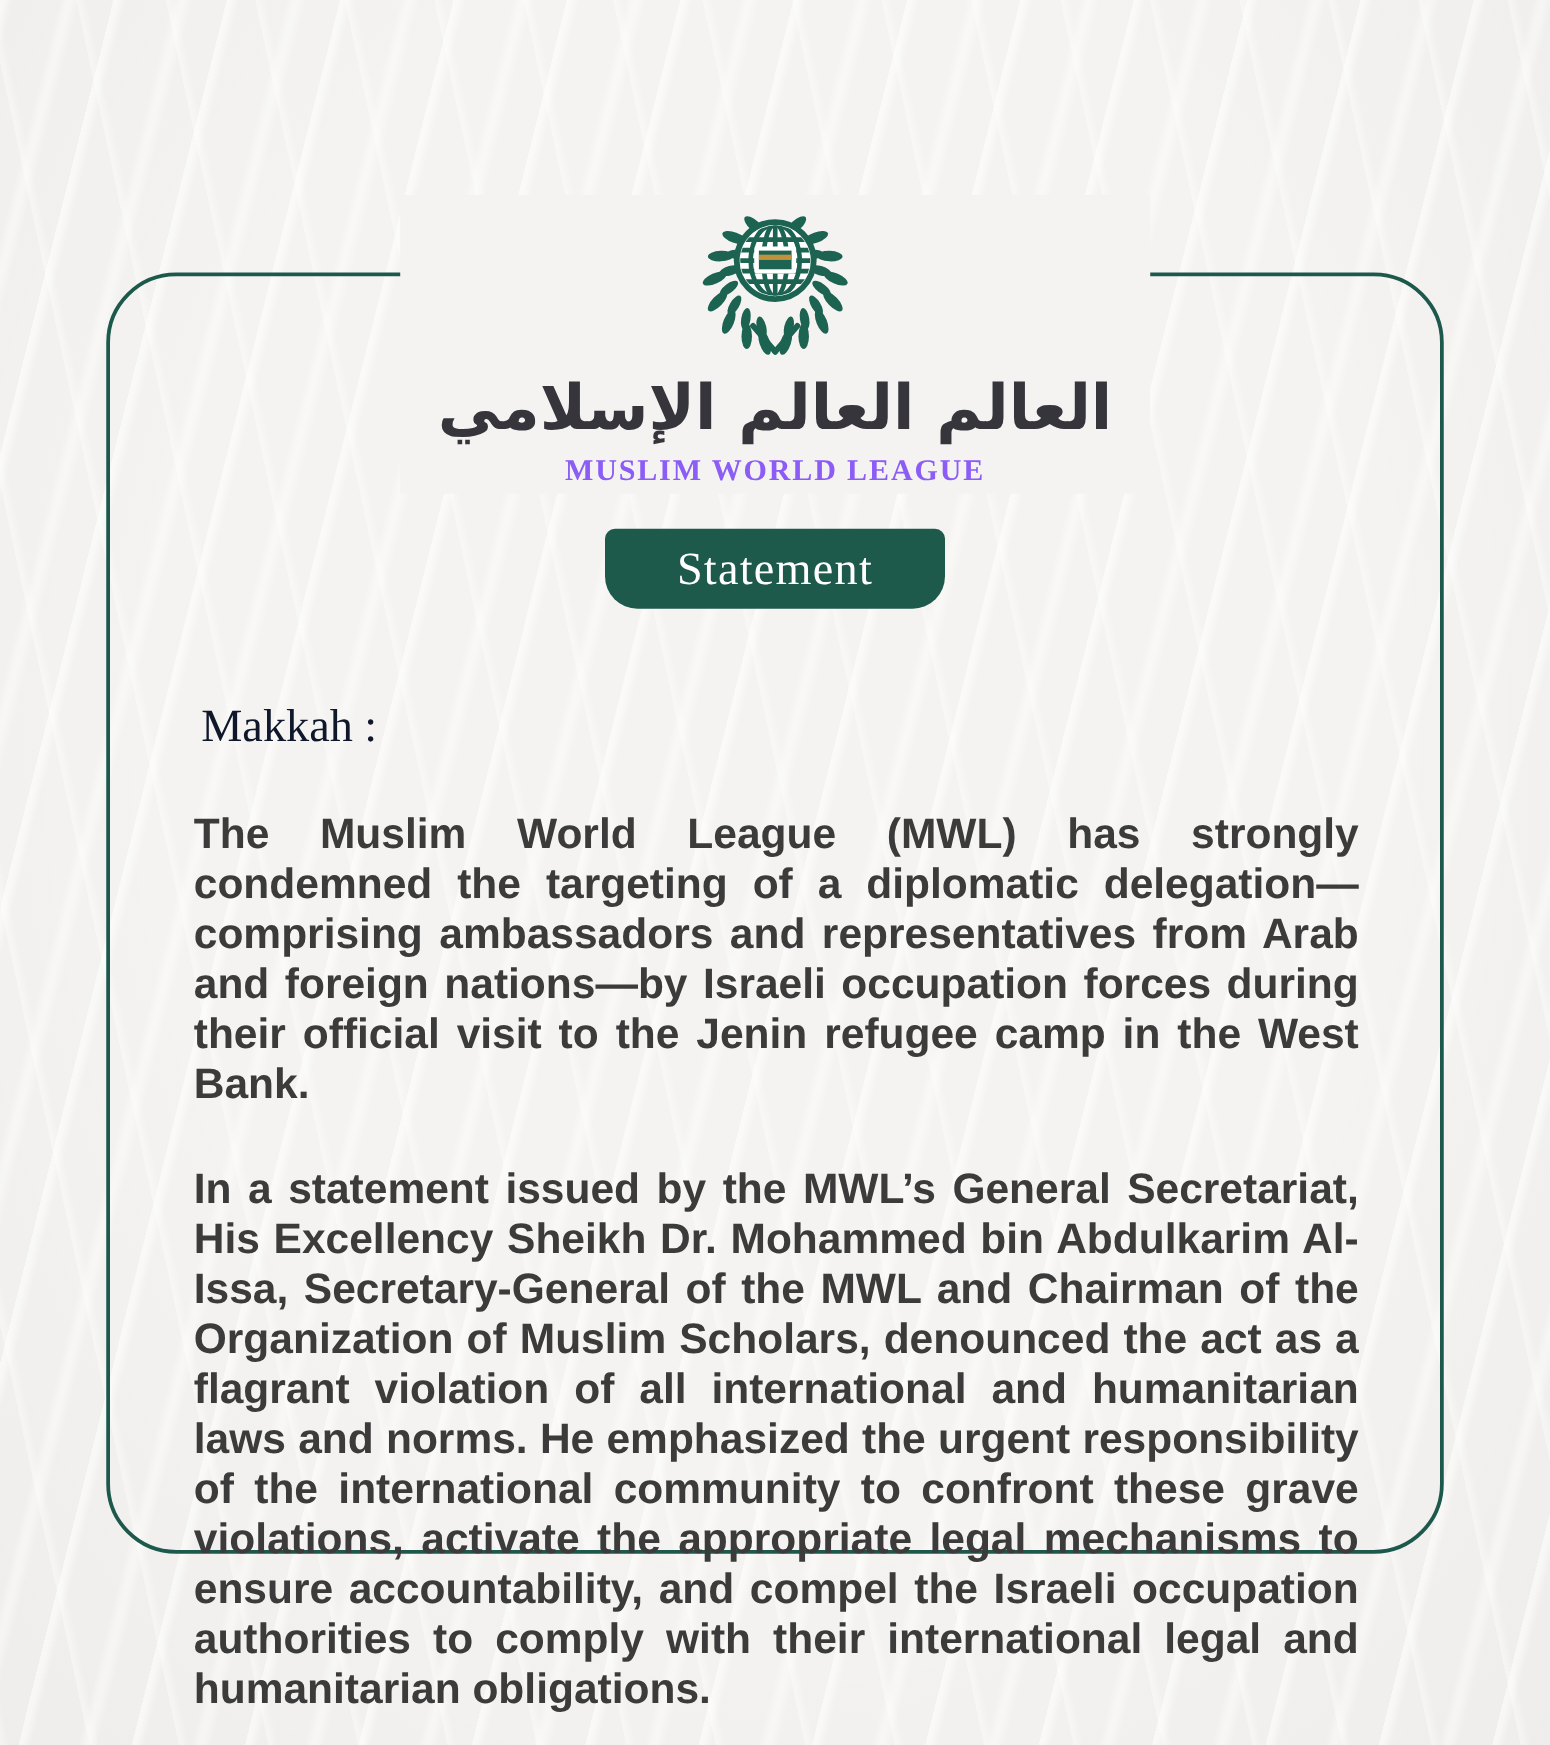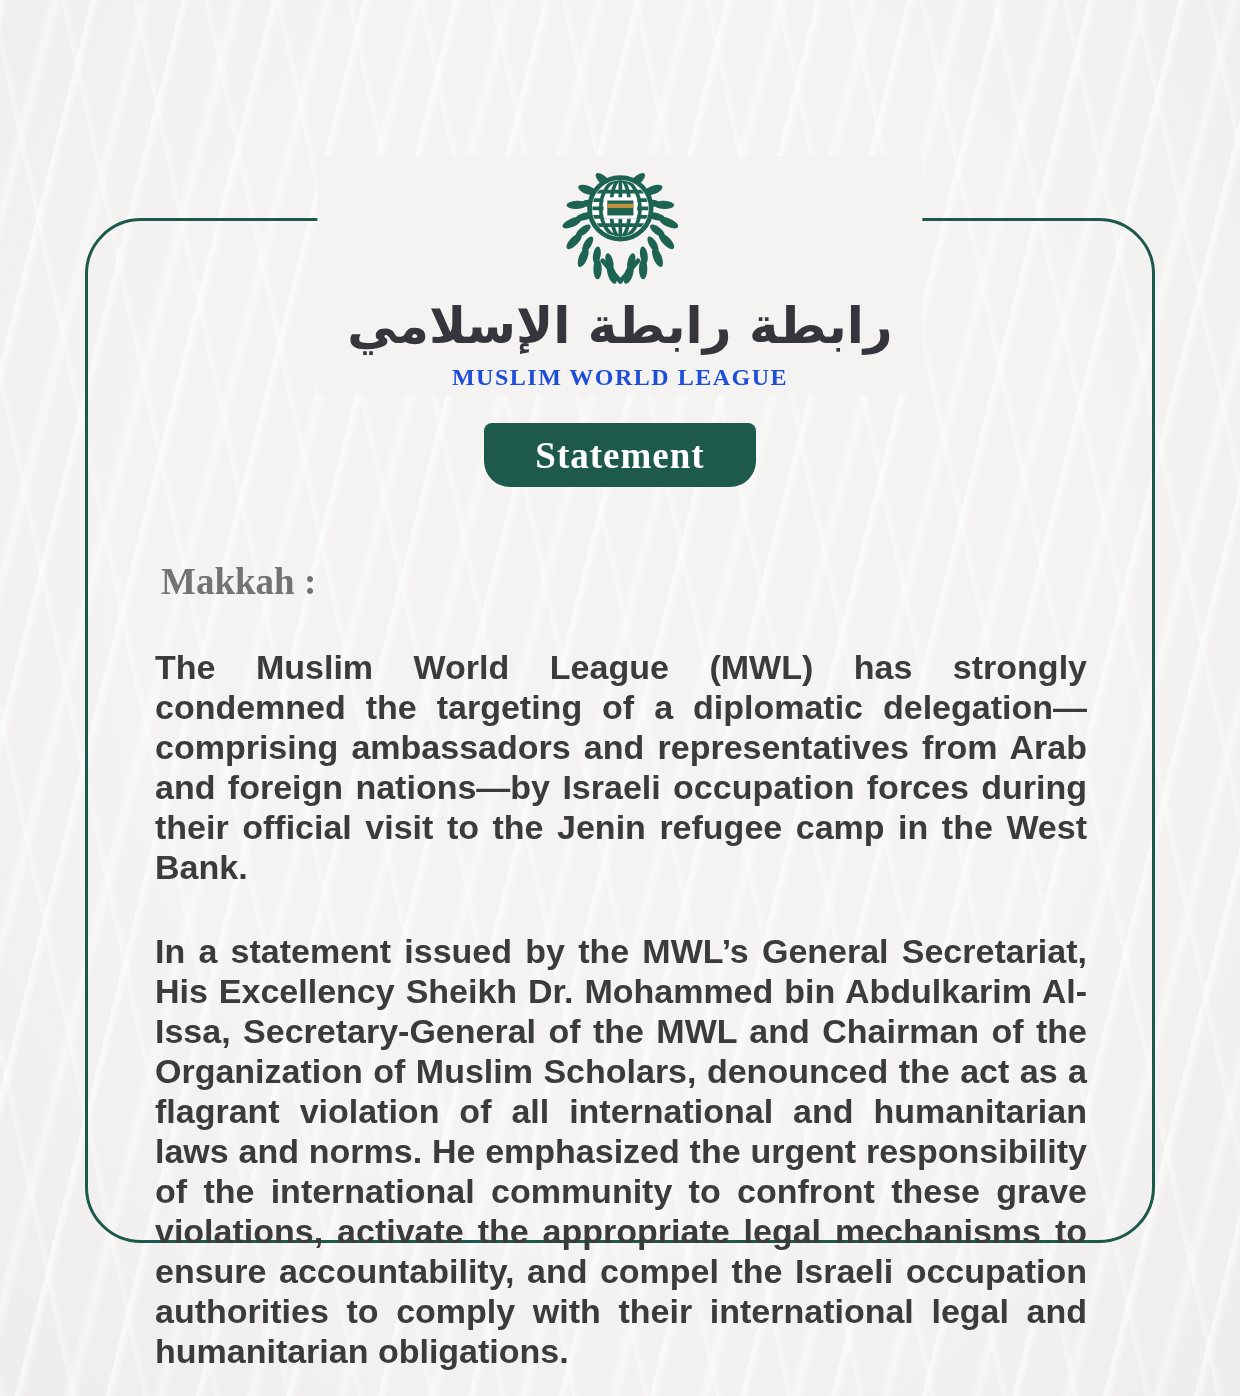--- a/index.html
+++ b/index.html
@@ -38,45 +38,45 @@
     font-weight:bold;
     font-size:50px;line-height:1.25;
     color:#35353b;
     direction:rtl;
   }
   .latin-name{
     margin-top:6px;
     font-family:"Liberation Serif",serif;
     font-weight:bold;
     font-size:24px;letter-spacing:1.5px;
-    color:#1d4ed8;
+    color:#8b5cf6;
     white-space:nowrap;
   }
   .banner{
     position:absolute;z-index:2;
     top:423px;left:50%;transform:translateX(-50%);
     width:272px;height:64px;
     background:#1d5a4b;
     border-radius:8px 8px 26px 26px;
     display:flex;align-items:center;justify-content:center;
   }
   .banner span{
     font-family:"Liberation Serif",serif;
-    font-weight:bold;font-size:37px;letter-spacing:1px;
+    font-weight:normal;font-size:37px;letter-spacing:1px;
     color:#ffffff;
   }
   .content{
     position:absolute;z-index:2;
     left:155px;top:560px;width:932px;
   }
   .dateline{
     margin:0 0 44px 6px;
     font-family:"Liberation Serif",serif;
-    font-weight:bold;font-size:37px;
-    color:#737373;
+    font-weight:normal;font-size:37px;
+    color:#0f172a;
   }
   .para{
     margin:0 0 44px 0;
     font-size:34px;font-weight:bold;
     line-height:40px;
     color:#3b3b3b;
     text-align:justify;
   }
   .leaf{fill:#1d6351;}
   .gline{stroke:#1d6351;fill:none;}
@@ -146,21 +146,21 @@
         <line x1="58" y1="65" x2="122" y2="65" class="gline" stroke-width="4"></line>
         <line x1="58" y1="74" x2="122" y2="74" class="gline" stroke-width="4"></line>
       </g>
       <g>
         <rect x="72" y="44" width="36" height="23" rx="2" fill="#ffffff"></rect>
         <rect x="76" y="47.5" width="28" height="16" fill="#1d6351"></rect>
         <rect x="76" y="51" width="28" height="4.5" fill="#c0923b"></rect>
       </g>
     </g>
   </svg>
-  <div class="arabic-name">رابطة رابطة الإسلامي</div>
+  <div class="arabic-name">العالم العالم الإسلامي</div>
   <div class="latin-name">MUSLIM WORLD LEAGUE</div>
 </header>
 
 <div class="banner">
   <span>Statement</span>
 </div>
 
 <main class="content">
   <h2 class="dateline">Makkah :</h2>
   <p class="para">The Muslim World League (MWL) has strongly condemned the targeting of a diplomatic delegation—comprising ambassadors and representatives from Arab and foreign nations—by Israeli occupation forces during their official visit to the Jenin refugee camp in the West Bank.</p>

